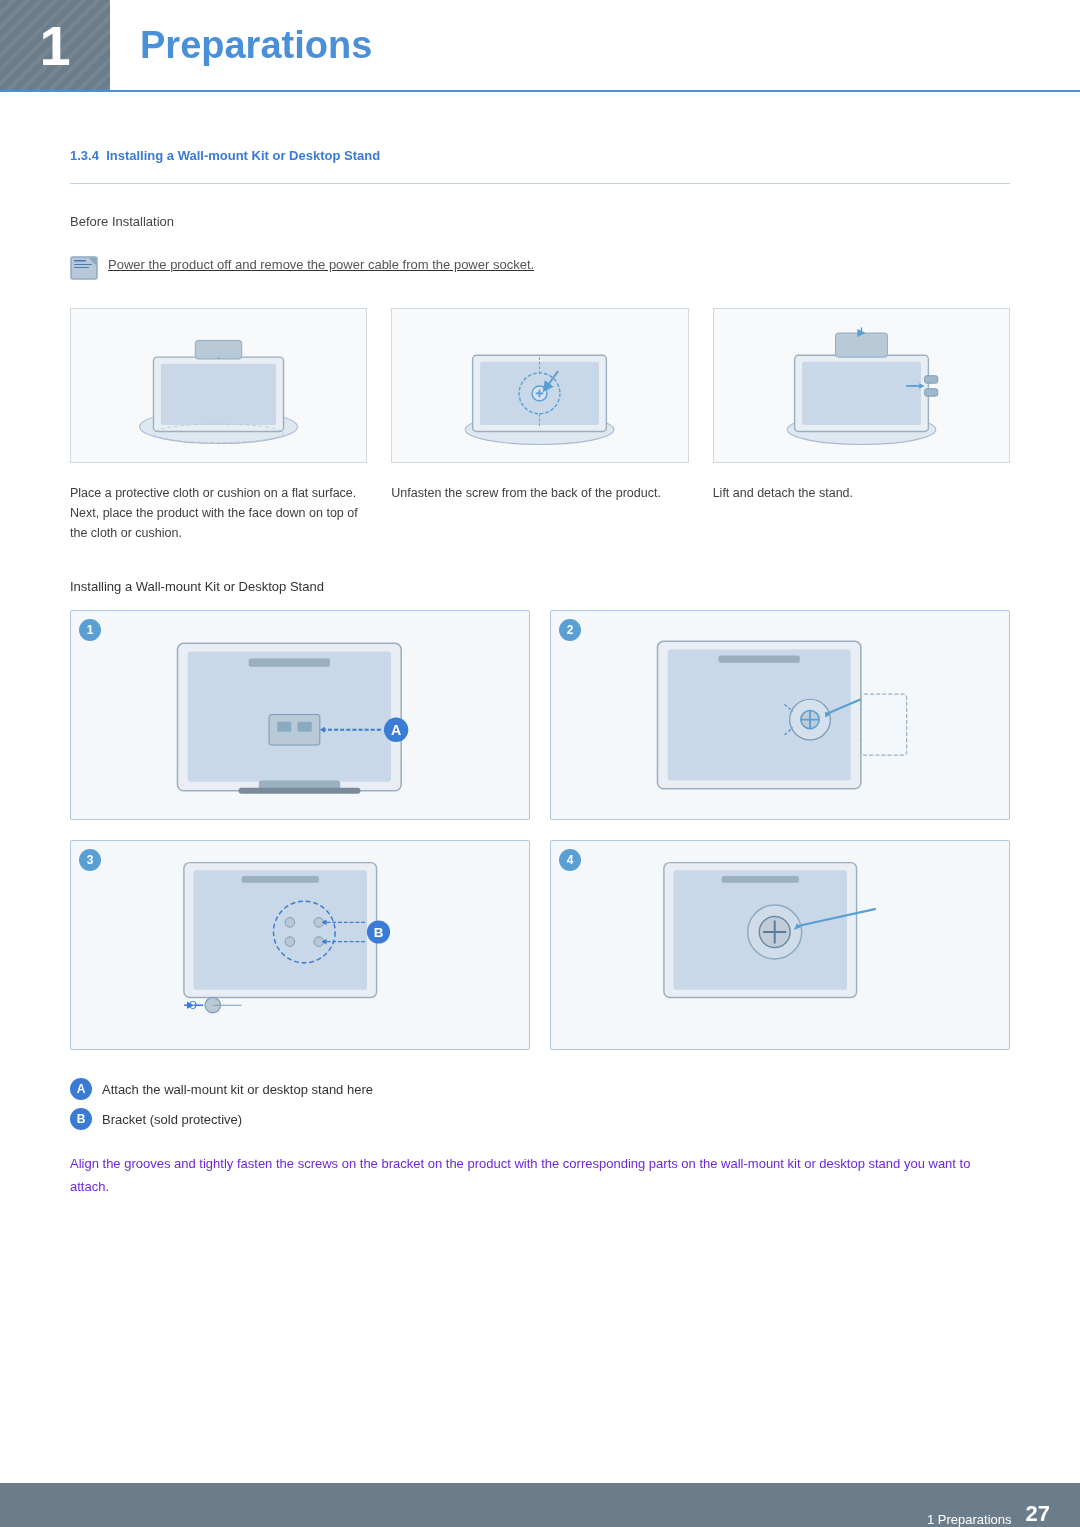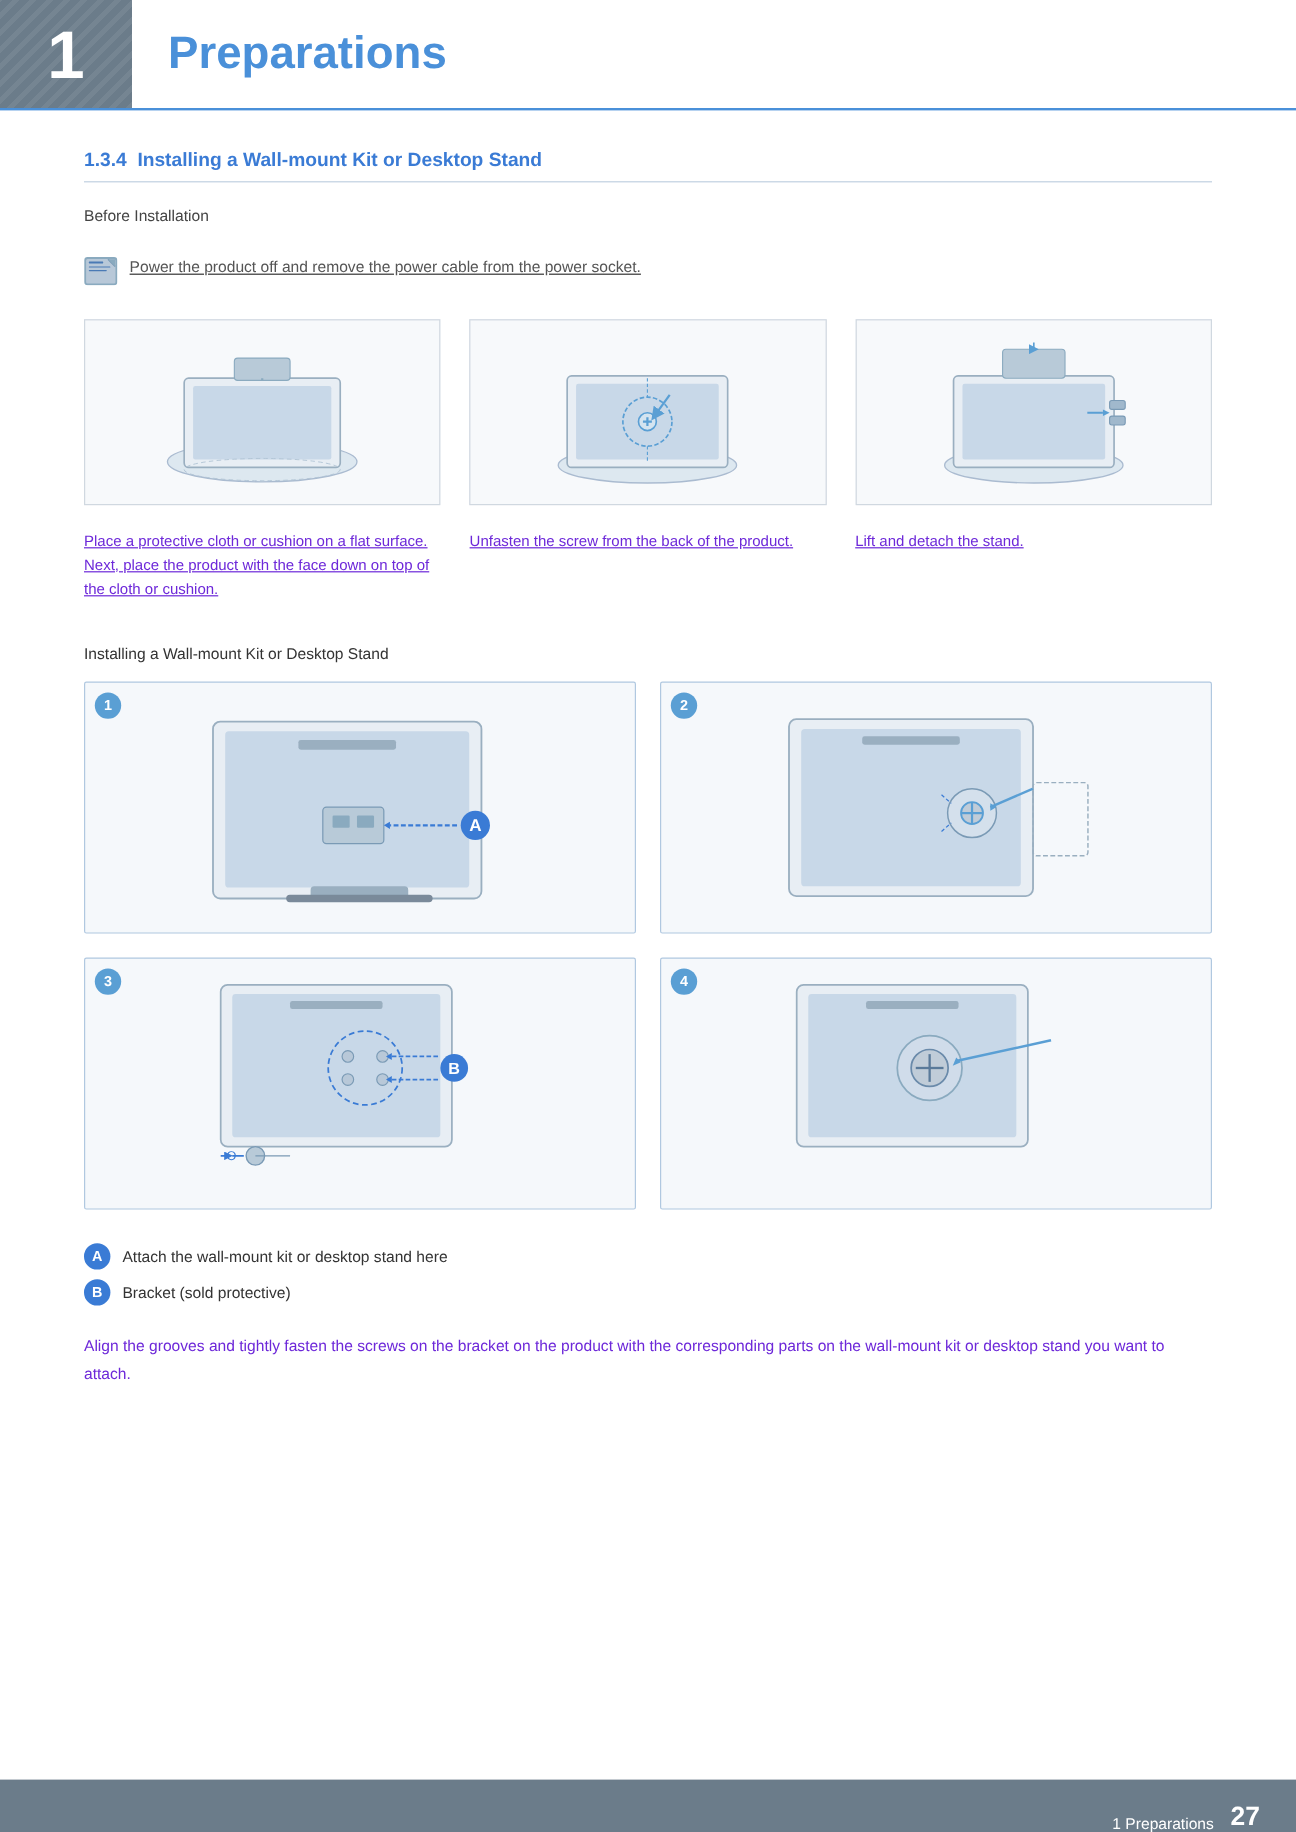--- a/index.html
+++ b/index.html
@@ -10,21 +10,21 @@
       font-family: Arial, sans-serif;
       font-size: 14px;
       color: #333;
       position: relative;
     }
 
     
     .chapter-header {
       display: flex;
       align-items: stretch;
-      margin-bottom: 33px;
+      margin-bottom: 56px;
       border-bottom: 2px solid #4a90d9;
       padding-bottom: 0;
     }
     .chapter-number-block {
       background: #6b7c8a;
       color: #fff;
       font-size: 56px;
       font-weight: bold;
       width: 110px;
       min-height: 90px;
@@ -57,26 +57,26 @@
       color: #4a90d9;
     }
 
     
     .content {
       padding: 0 70px 80px 70px;
     }
 
     
     .section-heading {
-      font-size: 16px;
+      font-size: 13px;
       font-weight: bold;
       color: #3a7bd5;
-      margin-bottom: 20px;
+      margin-bottom: 30px;
       border-bottom: 1px solid #c0d0e0;
-      padding-bottom: 8px;
+      padding-bottom: 20px;
     }
 
     .before-installation-label {
       font-size: 13px;
       color: #444;
       margin-bottom: 26px;
     }
 
     
     .note-box {
@@ -116,24 +116,23 @@
       position: relative;
     }
     .caption-row {
       display: flex;
       gap: 24px;
       margin-bottom: 36px;
     }
     .caption {
       flex: 1;
       font-size: 12.5px;
-      color: #6d28d9;
+      color: #404040;
       line-height: 1.6;
       vertical-align: top;
-      text-decoration: underline;
     }
 
     
     .installing-label {
       font-size: 13px;
       color: #333;
       margin-bottom: 16px;
     }
 
     

